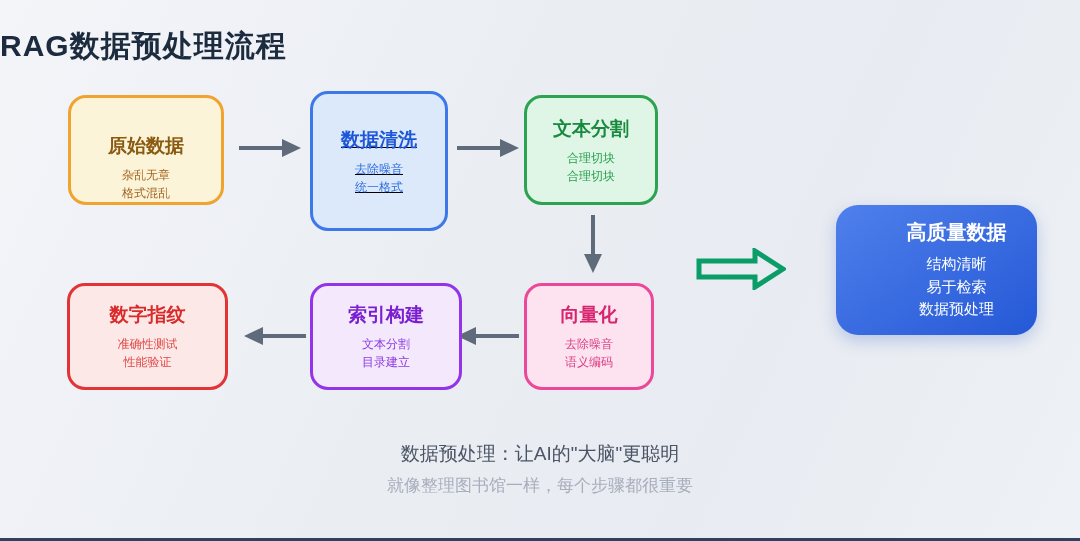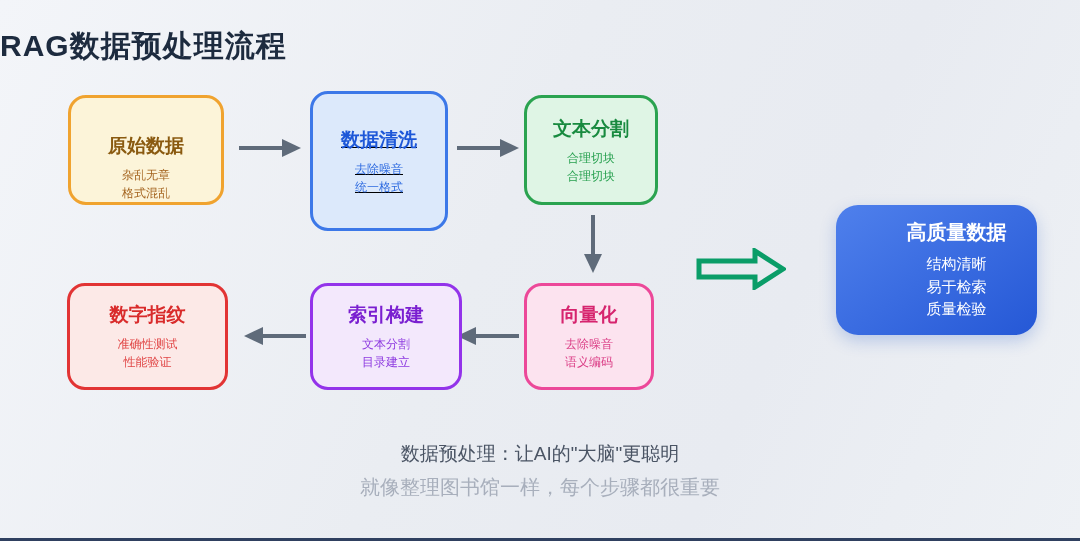--- a/index.html
+++ b/index.html
@@ -89,21 +89,21 @@
     position: absolute;
     top: 441px; left: 0; width: 100%;
     text-align: center;
     font-size: 19px;
     color: #4a5464;
   }
   .caption-2 {
     position: absolute;
     top: 474px; left: 0; width: 100%;
     text-align: center;
-    font-size: 20px;
+    font-size: 17px;
     color: #a8afbc;
   }
   .bottom-bar {
     position: absolute;
     left: 0; bottom: 0;
     width: 100%; height: 3px;
     background: #2f4060;
   }
 </style>
 </head>
@@ -175,21 +175,21 @@
   </div>
 
   <svg class="arrow result-arrow" id="arrow-result" width="90" height="42" viewBox="0 0 90 42" style="color: rgb(10, 157, 104);">
     <polygon points="3,13 59,13 59,3 87,21 59,39 59,29 3,29" fill="none" stroke="currentColor" stroke-width="5" stroke-linejoin="miter"></polygon>
   </svg>
 
   <div class="result-node" id="node-result" style="background: linear-gradient(145deg, rgb(79, 128, 236) 0%, rgb(37, 88, 214) 100%); color: rgb(255, 255, 255);">
     <div class="node-title">高质量数据</div>
     <div class="node-line">结构清晰</div>
     <div class="node-line">易于检索</div>
-    <div class="node-line">质量检验</div>
+    <div class="node-line">数据预处理</div>
   </div>
 
   <div class="caption-1">数据预处理：让AI的"大脑"更聪明</div>
   <div class="caption-2">就像整理图书馆一样，每个步骤都很重要</div>
 
   <div class="bottom-bar"></div>
 
 </div>
 
 </body></html>

